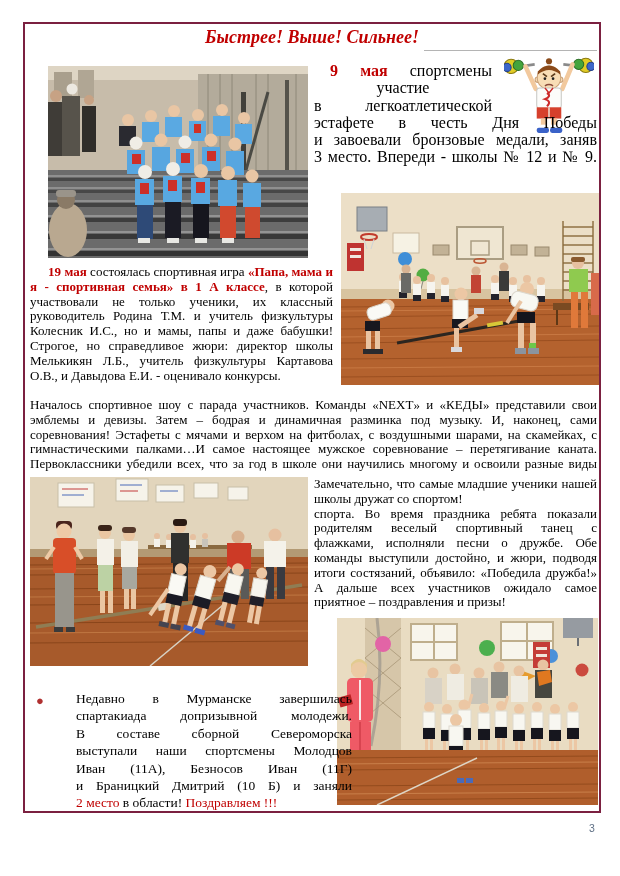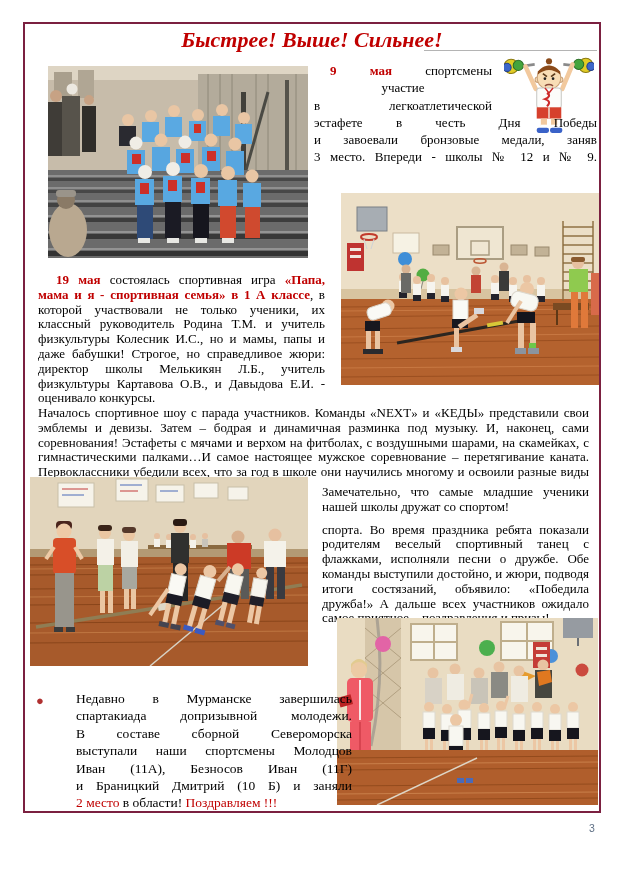--- a/index.html
+++ b/index.html
@@ -4,27 +4,27 @@
 <style>
   html,body { margin:0; padding:0; background:#ffffff; }
   .page {
     position:relative; width:620px; height:876px; background:#ffffff;
     font-family:"Liberation Serif","DejaVu Serif",serif; color:#000;
     overflow:hidden;
   }
   .frame { position:absolute; left:23px; top:22px; width:574px; height:787px;
            border:2px solid #7b2040; }
   .title { position:absolute; left:25px; top:27px; width:574px; text-align:center;
-           font-size:22px; font-weight:bold; font-style:italic; color:#c00000; }
+           font-size:18px; font-weight:bold; font-style:italic; color:#c00000; }
   .ph  { position:absolute; overflow:hidden; font-size:0; line-height:0; }
   .ph svg { display:block; }
   .txt { position:absolute; text-align:justify; }
-  .txt p { margin:8px; }
+  .txt p { margin:0; }
   .body13 { font-size:13px; line-height:14.8px; }
-  .a1 { font-size:13px; line-height:17.3px; }
+  .a1 { font-size:16px; line-height:17.3px; }
   .a5 { font-size:13.5px; line-height:17.4px; }
   .jl { text-align:justify; text-align-last:justify; }
   .cl { text-align:center; }
   .nw { width:178px; }
   .ind { padding-left:16px; box-sizing:border-box; }
   .ind2 p { text-indent:18px; }
   .jall { text-align:justify; text-align-last:justify; }
   .red { color:#c00000; }
   .rb  { color:#c00000; font-weight:bold; }
   .clipline { position:absolute; left:424px; top:50px; width:173px; height:1px; background:#b4b4b4; }

